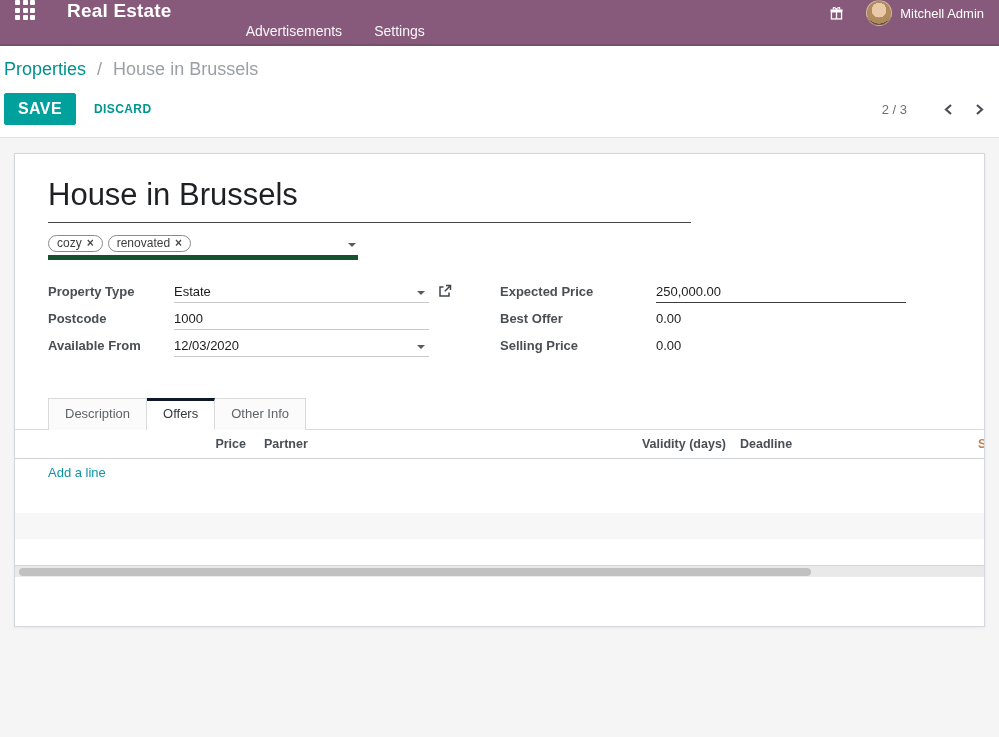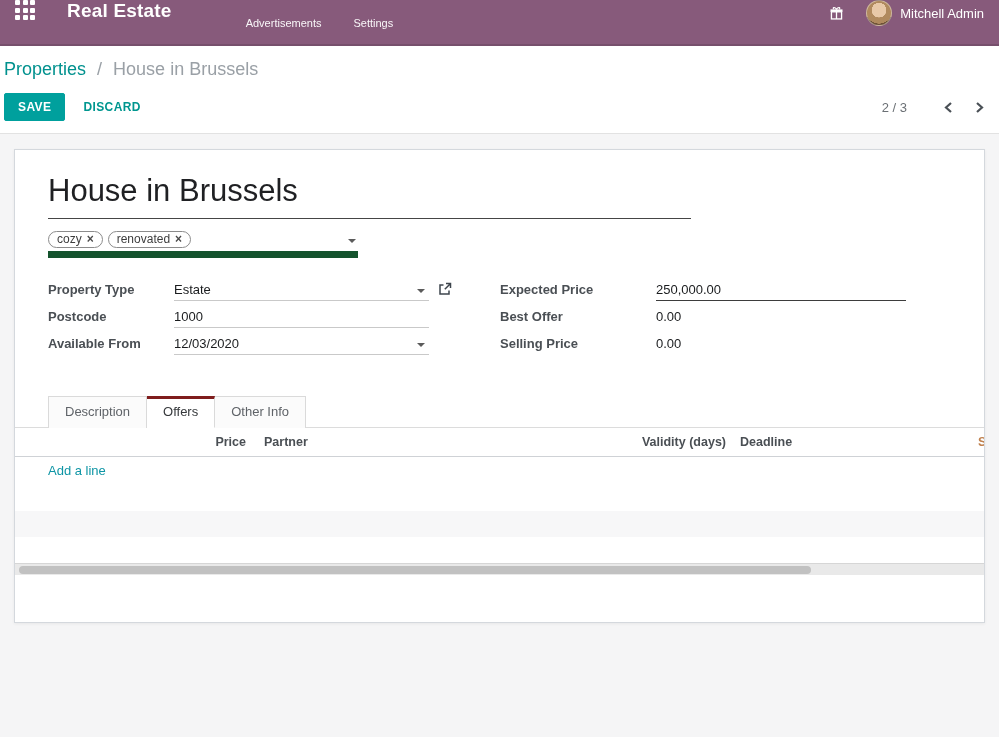--- a/index.html
+++ b/index.html
@@ -6,53 +6,53 @@
   html,body { width:999px; height:737px; overflow:hidden;
     font-family:"Liberation Sans", sans-serif; background:#f5f5f6; }
 
   
   .navbar { height:46px; background:#875a7b; display:flex; align-items:flex-start;
     padding:0 15px; color:#fff; box-shadow:inset 0 -2px 0 rgba(0,0,0,.12); }
   .apps-icon { width:20px; height:20px; display:grid;
     grid-template-columns:repeat(3,1fr); gap:2.5px; cursor:pointer; margin-right:32px; }
   .apps-icon i { background:#fff; border-radius:1px; display:block; }
   .brand { font-size:19px; font-weight:bold; letter-spacing:.2px; margin-right:58px; cursor:pointer; }
-  .nav-menu { font-size:11px; padding:0 16px; opacity:.95; cursor:pointer; line-height:46px; }
+  .nav-menu { font-size:14px; padding:8px 16px; opacity:.95; cursor:pointer; line-height:46px; }
   .nav-right { margin-left:auto; display:flex; align-items:center; }
   .gift-btn { margin-right:22px; cursor:pointer; display:flex; }
   .avatar { width:26px; height:26px; border-radius:50%; margin-right:8px;
     background:radial-gradient(circle at 50% 38%, #e8c9a8 0 38%, #b08a5e 39% 70%, #6e5136 71%);
     border:1px solid rgba(255,255,255,.4); }
   .user-name { font-size:13px; cursor:pointer; }
 
   
   .control-panel { background:#fff; padding:13px 4px 12px; border-bottom:1px solid #e2e2e2; }
   .breadcrumb { font-size:18px; margin-bottom:13px; }
   .breadcrumb .bc-parent { color:#00918e; cursor:pointer; }
   .breadcrumb .bc-sep { color:#9aa0a6; padding:0 6px; }
   .breadcrumb .bc-current { color:#9aa0a6; }
   .cp-row { display:flex; align-items:center; }
-  .btn-save { background:#00a09d; border:1px solid #00a09d; color:#fff; font-size:12px;
+  .btn-save { background:#00a09d; border:1px solid #00a09d; color:#fff; font-size:16px;
     font-weight:bold; letter-spacing:.4px; padding:6px 13px; border-radius:2px; cursor:pointer;
     font-family:"Liberation Sans", sans-serif; }
   .btn-discard { background:none; border:none; color:#00968f; font-size:12px; font-weight:bold;
     letter-spacing:.4px; margin-left:18px; cursor:pointer; font-family:"Liberation Sans", sans-serif; }
   .pager { margin-left:auto; display:flex; align-items:center; }
   .pager-value { font-size:13px; color:#6b7075; margin-right:26px; }
   .pager-btn { background:none; border:none; cursor:pointer; padding:2px 10px; display:flex; }
 
   
   .content { padding:15px 14px 0; }
   .sheet { background:#fff; border:1px solid #d4d8dd; box-shadow:0 1px 3px rgba(0,0,0,.06);
     padding:22px 33px 0; height:474px; position:relative; }
 
   .title-input { font-size:31px; color:#1f2023; width:643px; border-bottom:1px solid #454545;
     padding-bottom:7px; line-height:1.25; cursor:text; }
 
-  .tags-line { margin-top:12px; width:310px; border-bottom:7px solid #14532d;
+  .tags-line { margin-top:12px; width:310px; border-bottom:5px solid #14532d;
     padding-bottom:3px; display:flex; align-items:center; position:relative; }
   .tag-pill { border:1px solid #8b8b8b; border-radius:10px; font-size:12px; color:#3d3d3d;
     padding:0 8px 1px; margin-right:5px; display:inline-flex; align-items:center; white-space:nowrap; }
   .tag-x { font-weight:bold; margin-left:5px; cursor:pointer; font-size:12px; color:#4a4a4a; }
   .caret { width:0; height:0; border-left:4px solid transparent; border-right:4px solid transparent;
     border-top:4px solid #5b5b5b; cursor:pointer; }
   .tags-caret { position:absolute; right:2px; top:8px; }
 
   
   .field-grid { margin-top:22px; display:grid; grid-template-columns:420px 1fr; column-gap:32px; }
@@ -66,21 +66,21 @@
   .ext-link { margin-left:9px; margin-top:2px; cursor:pointer; display:flex; }
   .f-value-price { flex:none; width:250px; border-bottom:1px solid #3d3d3d; }
   .f-readonly { cursor:default; }
 
   
   .notebook { margin:35px -33px 0; padding:0 33px; border-bottom:1px solid #dcdcdc; display:flex; }
   .tab { font-size:13px; color:#5f6368; background:#fbfbfb; border:1px solid #dadada;
     border-bottom:none; padding:7px 16px 8px; margin-bottom:-1px; cursor:pointer; position:relative; }
   .tab + .tab { border-left:none; }
   .tab.active { background:#fff; color:#36393c; font-weight:500;
-    border-top:3px solid #7f1d1d; padding-top:5px; border-bottom:1px solid #fff; }
+    border-top:3px solid #0f172a; padding-top:5px; border-bottom:1px solid #fff; }
 
   
   .olist { margin:0 -33px; }
   .olist-header { display:flex; align-items:center; height:29px; border-bottom:1px solid #cfd2d6;
     font-size:12.5px; font-weight:bold; color:#4a4f54; }
   .oh-price { width:231px; text-align:right; cursor:pointer; }
   .oh-partner { width:395px; padding-left:18px; cursor:pointer; }
   .oh-validity { width:85px; text-align:right; cursor:pointer; }
   .oh-deadline { width:170px; padding-left:14px; cursor:pointer; }
   .oh-status { flex:1; display:flex; justify-content:flex-end; }

